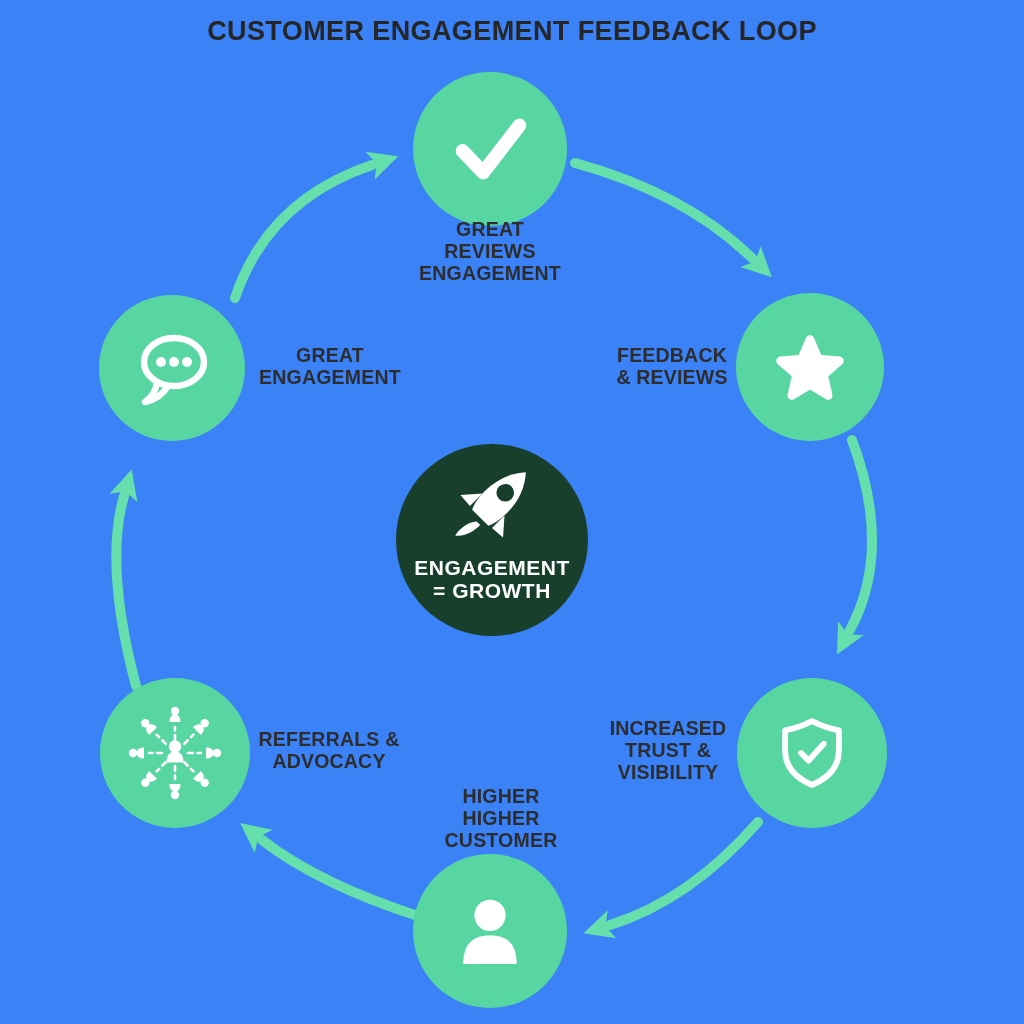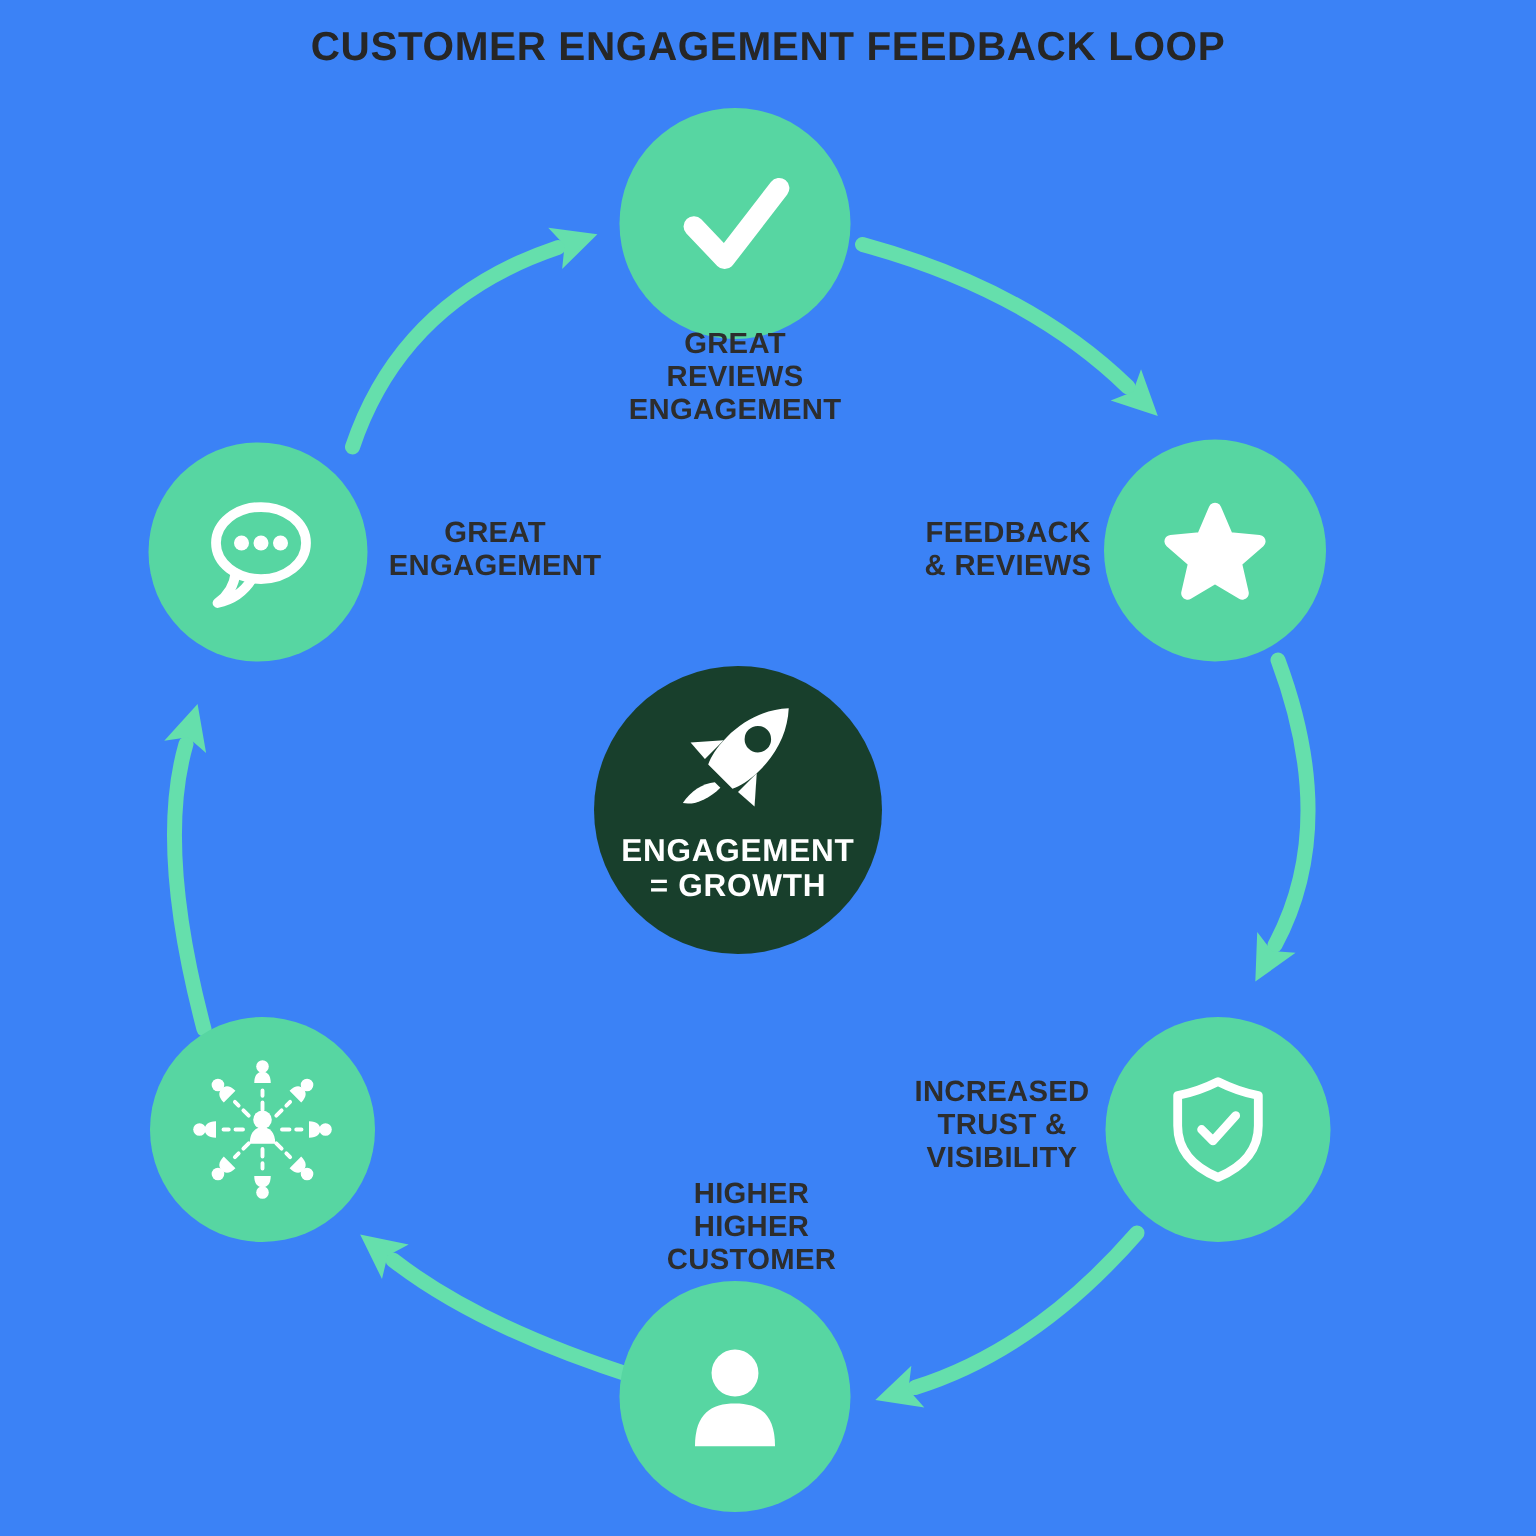--- a/index.html
+++ b/index.html
@@ -169,19 +169,23 @@
     <span>TRUST &amp;</span>
     <span>VISIBILITY</span>
   </div>
 
   <div class="label label-bottom">
     <span>HIGHER</span>
     <span>HIGHER</span>
     <span>CUSTOMER</span>
   </div>
 
+  <div class="label label-ll">
+    <span>REFERRALS &amp;</span>
+    <span>ADVOCACY</span>
+  </div>
 
   <div class="label label-ul">
     <span>GREAT</span>
     <span>ENGAGEMENT</span>
   </div>
 
 </div>
 
 </body></html>

